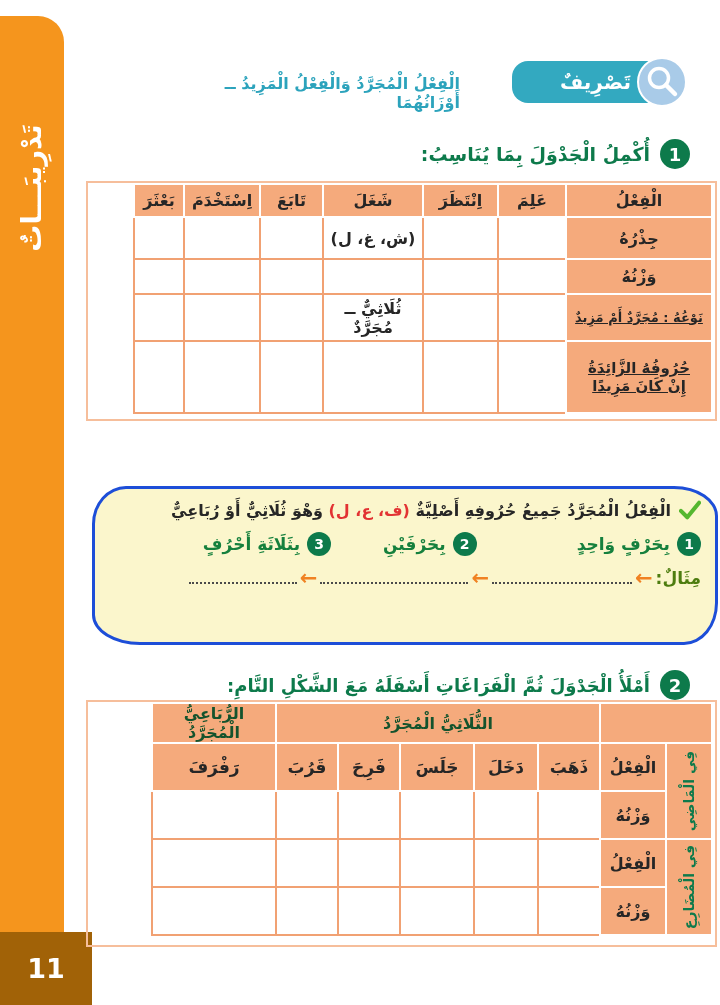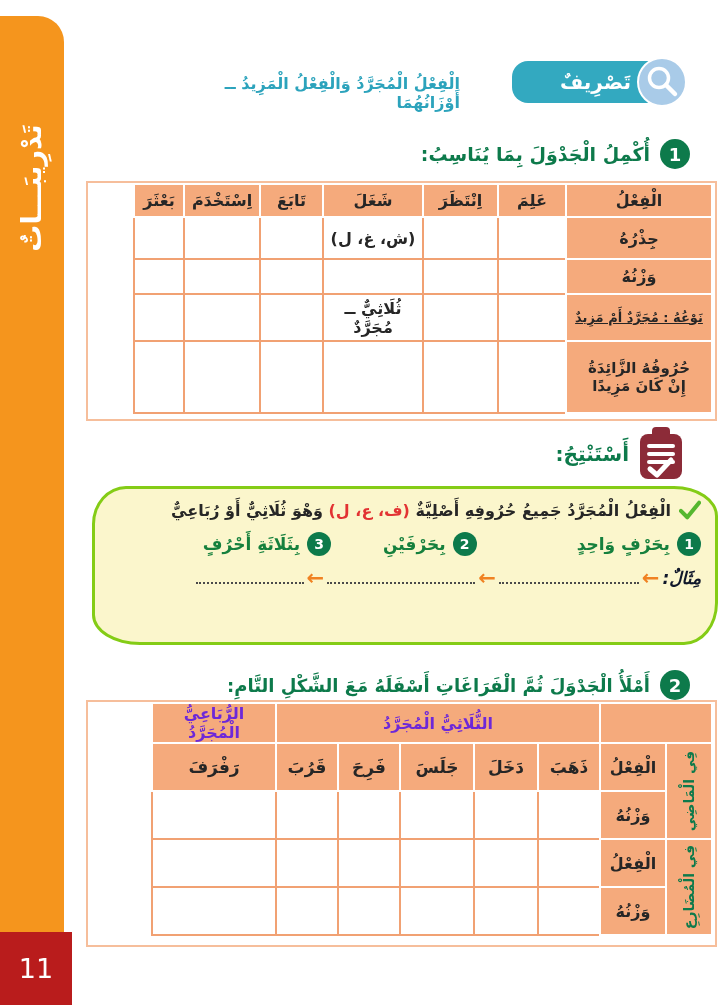--- a/index.html
+++ b/index.html
@@ -5,22 +5,22 @@
   html,body{margin:0;padding:0;background:#fff;}
   body{font-family:"DejaVu Sans",sans-serif;}
   .page{position:relative;width:720px;height:1005px;background:#fff;overflow:hidden;margin:0 auto;}
 
   
   .sidebar{position:absolute;left:0;top:16px;width:64px;height:916px;background:#F5951D;
            border-top-right-radius:26px;}
   .sidebar-label{position:absolute;left:-86px;top:150px;width:236px;height:44px;
            transform:rotate(-90deg);color:#fff;font-size:27px;font-weight:bold;
            text-align:center;letter-spacing:1px;line-height:44px;}
-  .page-num{position:absolute;left:0;top:932px;width:72px;height:73px;background:#b91c1c;
-           color:#fff;font-size:27px;font-weight:normal;display:flex;align-items:center;justify-content:center;}
+  .page-num{position:absolute;left:0;top:932px;width:92px;height:73px;background:#a16207;
+           color:#fff;font-size:27px;font-weight:bold;display:flex;align-items:center;justify-content:center;}
 
   
   .badge{position:absolute;right:52px;top:61px;width:156px;height:42px;background:#33A9C0;
          border-radius:16px;color:#fff;font-size:20px;font-weight:bold;
          display:flex;align-items:center;justify-content:center;padding-left:11px;box-sizing:border-box;}
   .badge-circle{position:absolute;right:33px;top:57px;width:50px;height:50px;border-radius:50%;
          background:#A9CBE8;border:2px solid #fff;box-sizing:border-box;}
   .title{position:absolute;right:260px;top:74px;width:300px;color:#2CA3BC;
          font-size:16px;font-weight:bold;text-align:right;}
 
@@ -30,50 +30,50 @@
          font-size:18px;font-weight:bold;display:flex;align-items:center;justify-content:center;flex:0 0 auto;}
   .ex-title{color:#0D7A4B;font-size:19px;font-weight:bold;white-space:nowrap;}
 
   
   .t-frame{position:absolute;border:2px solid #F6BE9B;box-sizing:border-box;}
   table{border-collapse:collapse;table-layout:fixed;direction:rtl;}
   th,td{border:2px solid #F1A173;padding:0 2px;text-align:center;vertical-align:middle;
         font-family:"DejaVu Sans",sans-serif;color:#262626;overflow:hidden;}
   .hd{background:#F5AA7C;font-weight:bold;border-color:#fff;font-size:16px;}
   .hd-small{font-size:13px;line-height:1.35;text-decoration:underline;}
-  .hd-green{color:#6d28d9;font-size:16px;margin-top:16px;}
+  .hd-green{color:#14532d;font-size:16px;margin-top:16px;}
   td.blank{background:#fff;}
   .cell-fill{font-size:16px;font-weight:bold;color:#262626;}
   .vert-cell{position:relative;background:#F5AA7C;border-color:#fff;}
   .vert-inner{position:absolute;left:50%;top:50%;width:120px;
         transform:translate(-50%,-50%) rotate(-90deg);text-align:center;
         color:#0D7A4B;font-weight:bold;font-size:14px;white-space:nowrap;}
   .t1{position:absolute;right:2px;top:0;}
   .t1 .c0{width:146px}.t1 .c1{width:68px}.t1 .c2{width:75px}.t1 .c3{width:100px}
   .t1 .c4{width:63px}.t1 .c5{width:76px}.t1 .c6{width:50px}
   .t2 .c0{width:46px}.t2 .c1{width:66px}.t2 .c2{width:62px}.t2 .c3{width:64px}
   .t2 .c4{width:74px}.t2 .c5{width:62px}.t2 .c6{width:62px}.t2 .c7{width:124px}
 
   
   .concl-row{position:absolute;right:35px;top:427px;display:flex;align-items:center;gap:8px;direction:rtl;}
   .concl-label{color:#0D7A4B;font-size:20px;font-weight:bold;}
   .ybox{position:absolute;left:92px;top:486px;width:626px;height:159px;box-sizing:border-box;
-        background:#FBF6CC;border:3px solid #84cc16;
+        background:#FBF6CC;border:3px solid #1d4ed8;
         border-radius:34px 44px 34px 48px / 38px 30px 42px 30px;
         padding:8px 14px 6px 14px;direction:rtl;}
   .yline{display:flex;align-items:center;gap:8px;font-size:16px;font-weight:bold;color:#262626;margin-top:3px;}
   .red-text{color:#E23333;}
   .items-row{display:flex;align-items:center;margin-top:12px;direction:rtl;}
   .item{display:flex;align-items:center;gap:7px;}
   .item-circle{width:24px;height:24px;border-radius:50%;background:#0D7A4B;color:#fff;
         font-size:14px;font-weight:bold;display:flex;align-items:center;justify-content:center;flex:0 0 auto;}
   .item-label{font-size:17px;font-weight:bold;color:#15803d;white-space:nowrap;}
   .g2{margin-right:100px;} .g3{margin-right:52px;}
   .example-row{display:flex;align-items:center;margin-top:11px;direction:rtl;gap:3px;}
-  .example-label{color:#0f172a;font-size:17px;font-weight:bold;font-style:italic;}
+  .example-label{color:#4d7c0f;font-size:17px;font-weight:bold;}
   .arrow{color:#F08222;font-size:21px;font-weight:bold;line-height:1;transform:translateY(1px);}
   .dots{border-bottom:2px dotted #4a4a4a;height:11px;display:inline-block;}
   .d1{width:140px}.d2{width:148px}.d3{width:108px}
 
   .check-svg{flex:0 0 auto;}
 </style>
 </head>
 <body>
 
 <div class="page">
@@ -143,46 +143,35 @@
       <tr style="height:47px;">
         <th class="hd hd-small">نَوْعُهُ : مُجَرَّدٌ أَمْ مَزِيدٌ</th>
         <td class="blank"></td>
         <td class="blank"></td>
         <td class="blank cell-fill">ثُلَاثِيٌّ ــ مُجَرَّدٌ</td>
         <td class="blank"></td>
         <td class="blank"></td>
         <td class="blank"></td>
       </tr>
       <tr style="height:72px;">
-        <th class="hd" style="font-size:15px;">
+        <th class="hd" style="font-size:15px;text-decoration:underline;">
           <div>حُرُوفُهُ الزَّائِدَةُ</div>
           <div>إِنْ كَانَ مَزِيدًا</div>
         </th>
         <td class="blank"></td>
         <td class="blank"></td>
         <td class="blank"></td>
         <td class="blank"></td>
         <td class="blank"></td>
         <td class="blank"></td>
       </tr>
     </tbody>
       </table>
   </div>
 
-  <div class="concl-row">
-    <svg width="48" height="54" viewBox="0 0 48 54">
-      <rect x="3" y="7" width="42" height="45" rx="8" fill="#8C2B38"></rect>
-      <rect x="15" y="0" width="18" height="13" rx="4" fill="#8C2B38"></rect>
-      <rect x="10" y="17" width="28" height="4" rx="2" fill="#ffffff"></rect>
-      <rect x="10" y="25" width="28" height="4" rx="2" fill="#ffffff"></rect>
-      <rect x="10" y="33" width="28" height="4" rx="2" fill="#ffffff"></rect>
-      <polyline points="13,42 20,48 34,33" fill="none" stroke="#ffffff" stroke-width="5" stroke-linecap="round" stroke-linejoin="round"></polyline>
-    </svg>
-    <span class="concl-label">أَسْتَنْتِجُ:</span>
-  </div>
 
   <div class="ybox">
     <div class="yline">
       <svg class="check-svg" width="22" height="20" viewBox="0 0 24 22">
         <polyline points="2,12 9,19 22,3" fill="none" stroke="#55B72F" stroke-width="4.5" stroke-linecap="round" stroke-linejoin="round"></polyline>
       </svg>
       <span><span>الْفِعْلُ الْمُجَرَّدُ جَمِيعُ حُرُوفِهِ أَصْلِيَّةٌ </span><span class="red-text">(ف، ع، ل)</span><span> وَهْوَ ثُلَاثِيٌّ أَوْ رُبَاعِيٌّ</span></span>
     </div>
     <div class="items-row">
       <div class="item">

